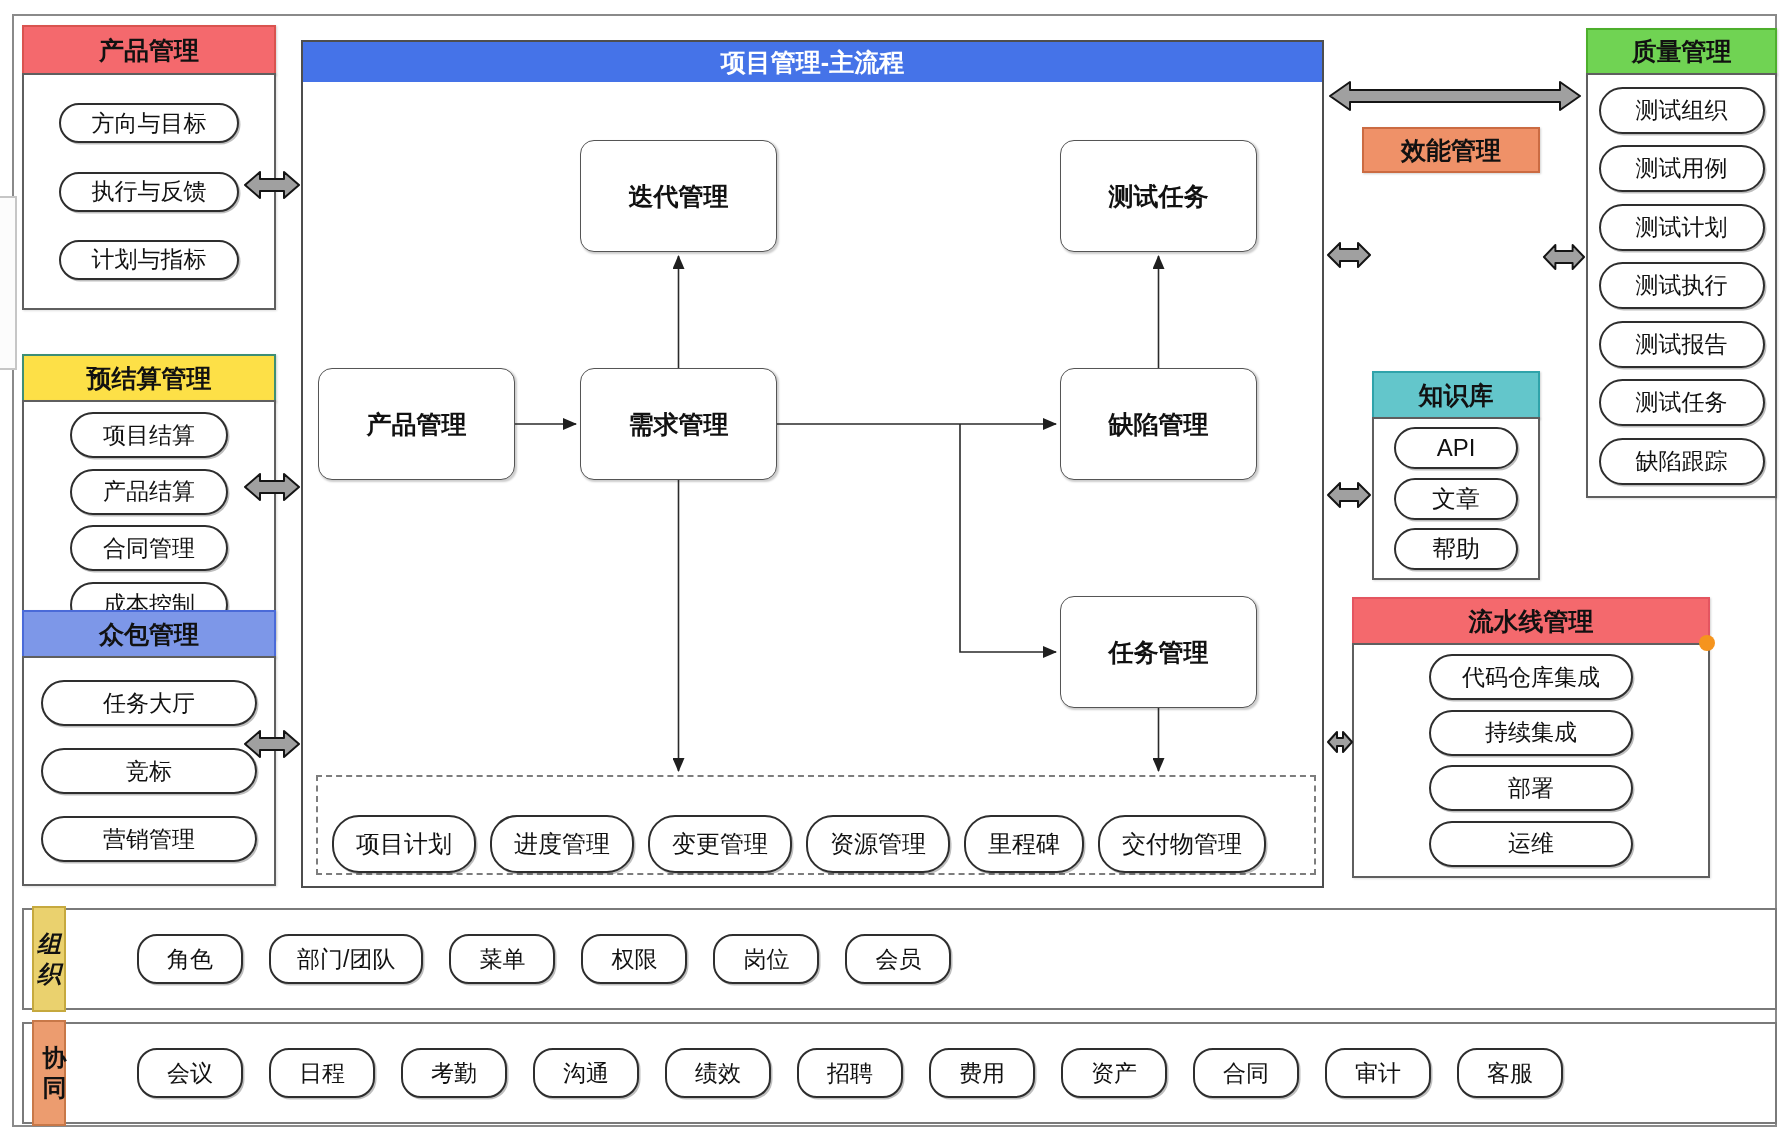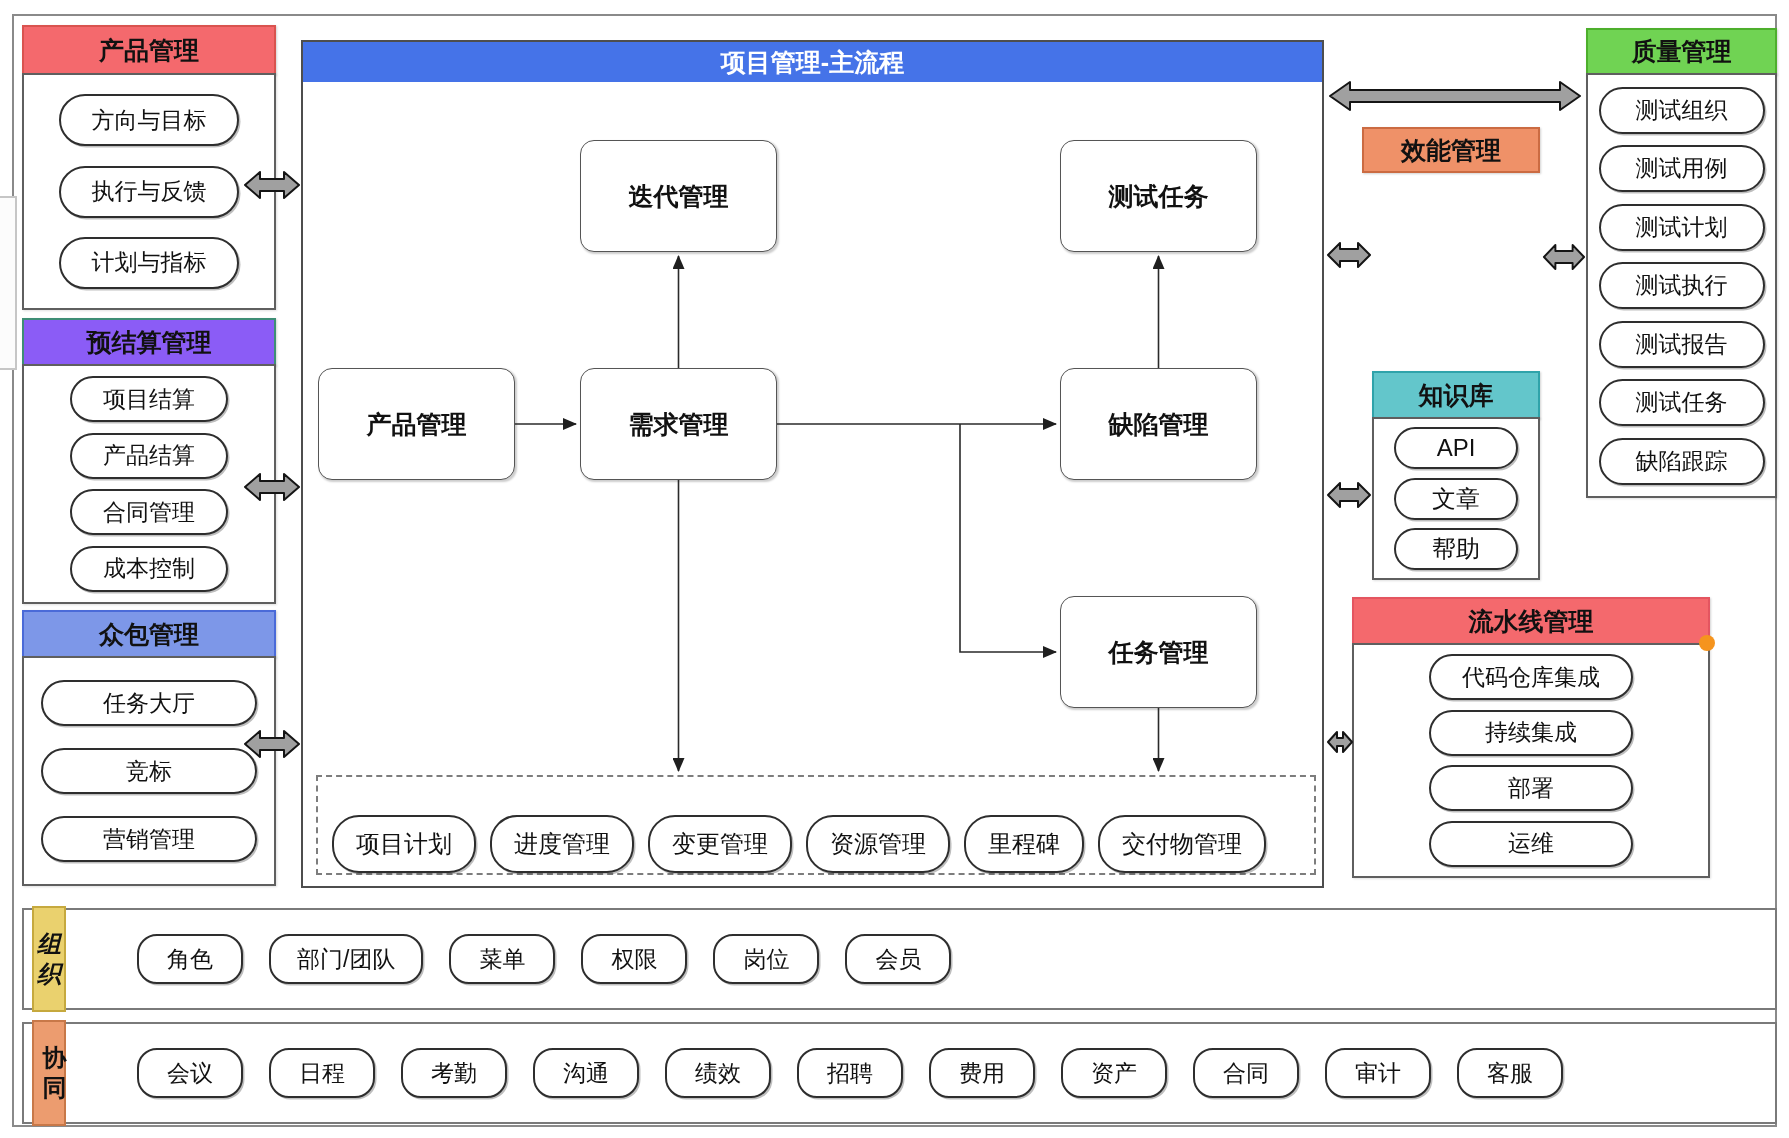--- a/index.html
+++ b/index.html
@@ -15,34 +15,34 @@
   .phead{position:relative;display:flex;align-items:center;justify-content:center;
     font-weight:bold;font-size:25px;border:2px solid;box-sizing:border-box;
     box-shadow:1px 1px 2px rgba(0,0,0,.18);}
   .pbody{position:relative;background:#fff;border:2px solid #5f5f5f;box-sizing:border-box;
     display:flex;flex-direction:column;align-items:center;justify-content:space-evenly;
     margin-top:-2px;box-shadow:1px 1px 2px rgba(0,0,0,.12);}
   .pill{display:flex;align-items:center;justify-content:center;background:#fff;
     border:2px solid #2e2e2e;border-radius:26px;font-size:23px;box-sizing:border-box;
     box-shadow:1.5px 1.5px 0 rgba(70,70,70,.35);white-space:nowrap;}
 
-  .pill-product{width:180px;height:52px;}
+  .pill-product{width:180px;height:40px;}
   .pill-budget{width:158px;height:46px;}
   .pill-crowd{width:216px;height:46px;}
   .pill-perf{width:152px;height:48px;}
   .pill-kb{width:124px;height:42px;font-size:24px;}
   .pill-quality{width:166px;height:47px;}
   .pill-pipeline{width:204px;height:46px;}
 
   #panel-product{left:22px;top:25px;width:254px;}
   #panel-product .phead{height:50px;background:#f4696d;border-color:#d9534f;}
   #panel-product .pbody{height:237px;}
 
   #panel-budget{left:22px;top:318px;width:254px;}
-  #panel-budget .phead{height:48px;background:#8b5cf6;border-color:#3e8e75;}
+  #panel-budget .phead{height:48px;background:#fde047;border-color:#3e8e75;margin-top:36px;}
   #panel-budget .pbody{height:240px;}
 
   #panel-crowd{left:22px;top:610px;width:254px;}
   #panel-crowd .phead{height:48px;background:#7d97e8;border-color:#4a6ad8;}
   #panel-crowd .pbody{height:230px;}
 
   #panel-perf{left:1372px;top:127px;width:168px;}
   #panel-perf .phead{height:46px;background:#ef9168;border-color:#cb6b42;
     margin-left:-10px;width:178px;}
   #panel-perf .pbody{height:174px;}

